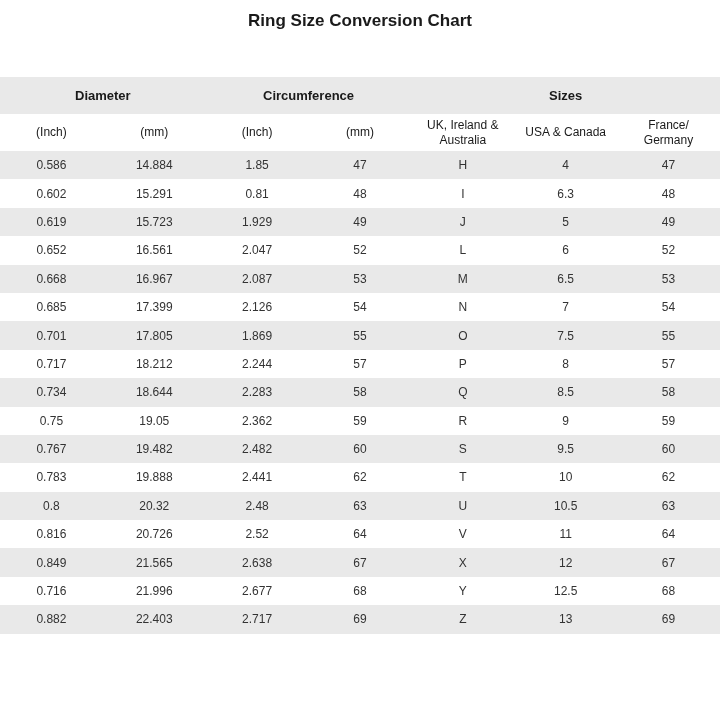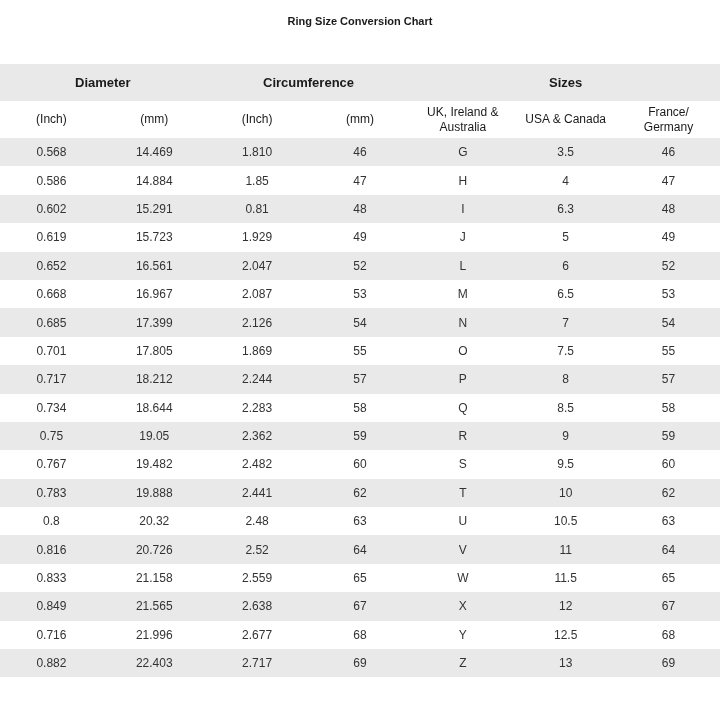--- a/index.html
+++ b/index.html
@@ -14,24 +14,24 @@
     padding: 0;
     background: #ffffff;
   }
   body {
     width: 720px;
     height: 720px;
     font-family: "Liberation Sans", sans-serif;
     overflow: hidden;
   }
   .page-title {
-    height: 64px;
+    height: 77px;
     padding-top: 12px;
     text-align: center;
-    font-size: 11px;
+    font-size: 17px;
     line-height: 18px;
     font-weight: bold;
     color: var(--text-head);
   }
   table.conversion-table {
     width: 720px;
     border-collapse: collapse;
     table-layout: fixed;
   }
   table.conversion-table col { width: 14.2857%; }
@@ -92,29 +92,20 @@
       <th>(mm)</th>
       <th>(Inch)</th>
       <th>(mm)</th>
       <th>UK, Ireland &amp; Australia</th>
       <th>USA &amp; Canada</th>
       <th>France/ Germany</th>
     </tr>
   </thead>
   <tbody>
       <tr>
-        <td>0.568</td>
-        <td>14.469</td>
-        <td>1.810</td>
-        <td>46</td>
-        <td>G</td>
-        <td>3.5</td>
-        <td>46</td>
-      </tr>
-      <tr>
         <td>0.586</td>
         <td>14.884</td>
         <td>1.85</td>
         <td>47</td>
         <td>H</td>
         <td>4</td>
         <td>47</td>
       </tr>
       <tr>
         <td>0.602</td>
@@ -227,29 +218,20 @@
       <tr>
         <td>0.816</td>
         <td>20.726</td>
         <td>2.52</td>
         <td>64</td>
         <td>V</td>
         <td>11</td>
         <td>64</td>
       </tr>
       <tr>
-        <td>0.833</td>
-        <td>21.158</td>
-        <td>2.559</td>
-        <td>65</td>
-        <td>W</td>
-        <td>11.5</td>
-        <td>65</td>
-      </tr>
-      <tr>
         <td>0.849</td>
         <td>21.565</td>
         <td>2.638</td>
         <td>67</td>
         <td>X</td>
         <td>12</td>
         <td>67</td>
       </tr>
       <tr>
         <td>0.716</td>

